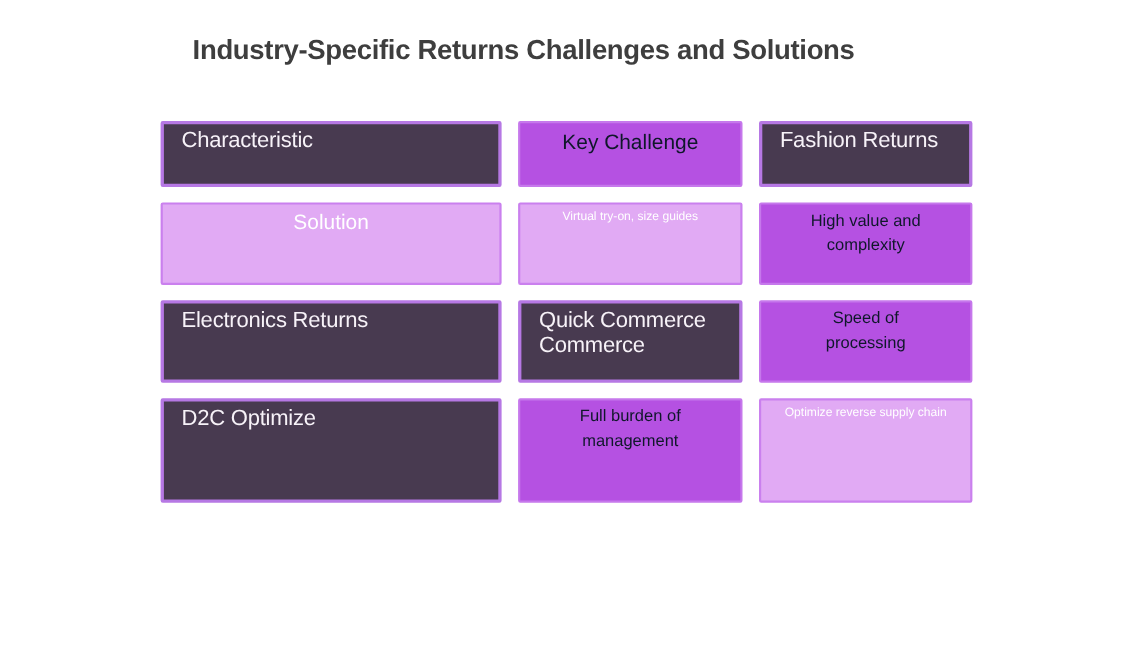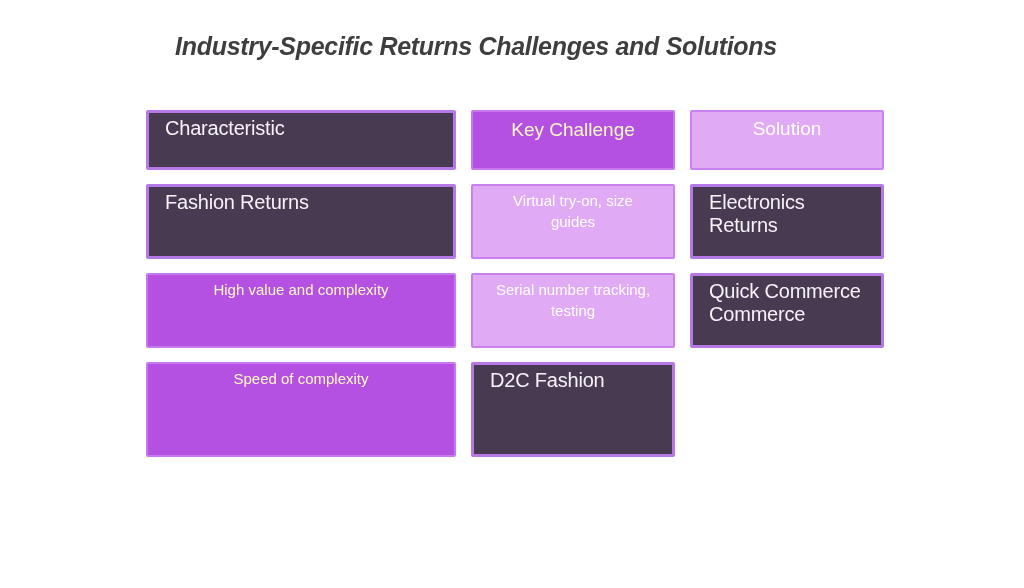--- a/index.html
+++ b/index.html
@@ -21,21 +21,20 @@
   .title {
     position: absolute;
     top: 32px;
     left: 0;
     width: 952px;
     text-align: center;
     font-size: 25px;
     font-weight: bold;
     letter-spacing: -0.3px;
     color: var(--title-color);
-    font-style: italic;
   }
   .grid {
     position: absolute;
     left: 146px;
     top: 110px;
     display: grid;
     grid-template-columns: 310px 204px 194px;
     grid-template-rows: 60px 75px 75px 95px 78px;
     column-gap: 15px;
     row-gap: 14px;
@@ -52,34 +51,34 @@
     border: 3px solid var(--dark-border);
     color: var(--dark-text);
     justify-content: flex-start;
     padding: 4px 16px;
     font-size: 20px;
     letter-spacing: -0.2px;
   }
   .cell.c2 {
     background: var(--mid-bg);
     border: 2px solid var(--mid-border);
-    color: #fef9c3;
+    color: #0f172a;
     justify-content: center;
     text-align: center;
     padding: 4px 36px;
     font-size: 15px;
   }
   .cell.c3 {
     background: var(--light-bg);
     border: 2px solid var(--light-border);
     color: #ffffff;
     justify-content: center;
     text-align: center;
     padding: 4px 20px;
-    font-size: 15px;
+    font-size: 11px;
     line-height: 1.4;
   }
   .cell.hdr.c2, .cell.hdr.c3 {
     font-size: 19px;
   }
   .cell.c2 { line-height: 1.45; }
 </style>
 </head>
 <body>
 
@@ -88,46 +87,49 @@
   <div class="title">Industry-Specific Returns Challenges and Solutions</div>
 
   <div class="grid">
 
     <div class="cell c1 hdr">
       <span>Characteristic</span>
     </div>
     <div class="cell c2 hdr">
       <span>Key Challenge</span>
     </div>
+    <div class="cell c1">
+      <span>Fashion Returns</span>
+    </div>
+
     <div class="cell c3 hdr">
       <span>Solution</span>
-    </div>
-
-    <div class="cell c1">
-      <span>Fashion Returns</span>
     </div>
     <div class="cell c3">
       <span>Virtual try-on, size guides</span>
     </div>
 
-    <div class="cell c1">
-      <span>Electronics Returns</span>
-    </div>
     <div class="cell c2">
       <span>High value and complexity</span>
     </div>
-    <div class="cell c3">
-      <span>Serial number tracking, testing</span>
+    <div class="cell c1">
+      <span>Electronics Returns</span>
     </div>
 
     <div class="cell c1">
       <span>Quick Commerce Commerce</span>
     </div>
     <div class="cell c2">
-      <span>Speed of complexity</span>
+      <span>Speed of processing</span>
     </div>
 
     <div class="cell c1">
-      <span>D2C Fashion</span>
+      <span>D2C Optimize</span>
+    </div>
+    <div class="cell c2">
+      <span>Full burden of management</span>
+    </div>
+    <div class="cell c3">
+      <span>Optimize reverse supply chain</span>
     </div>
 
   </div>
 </div>
 
 </body></html>

